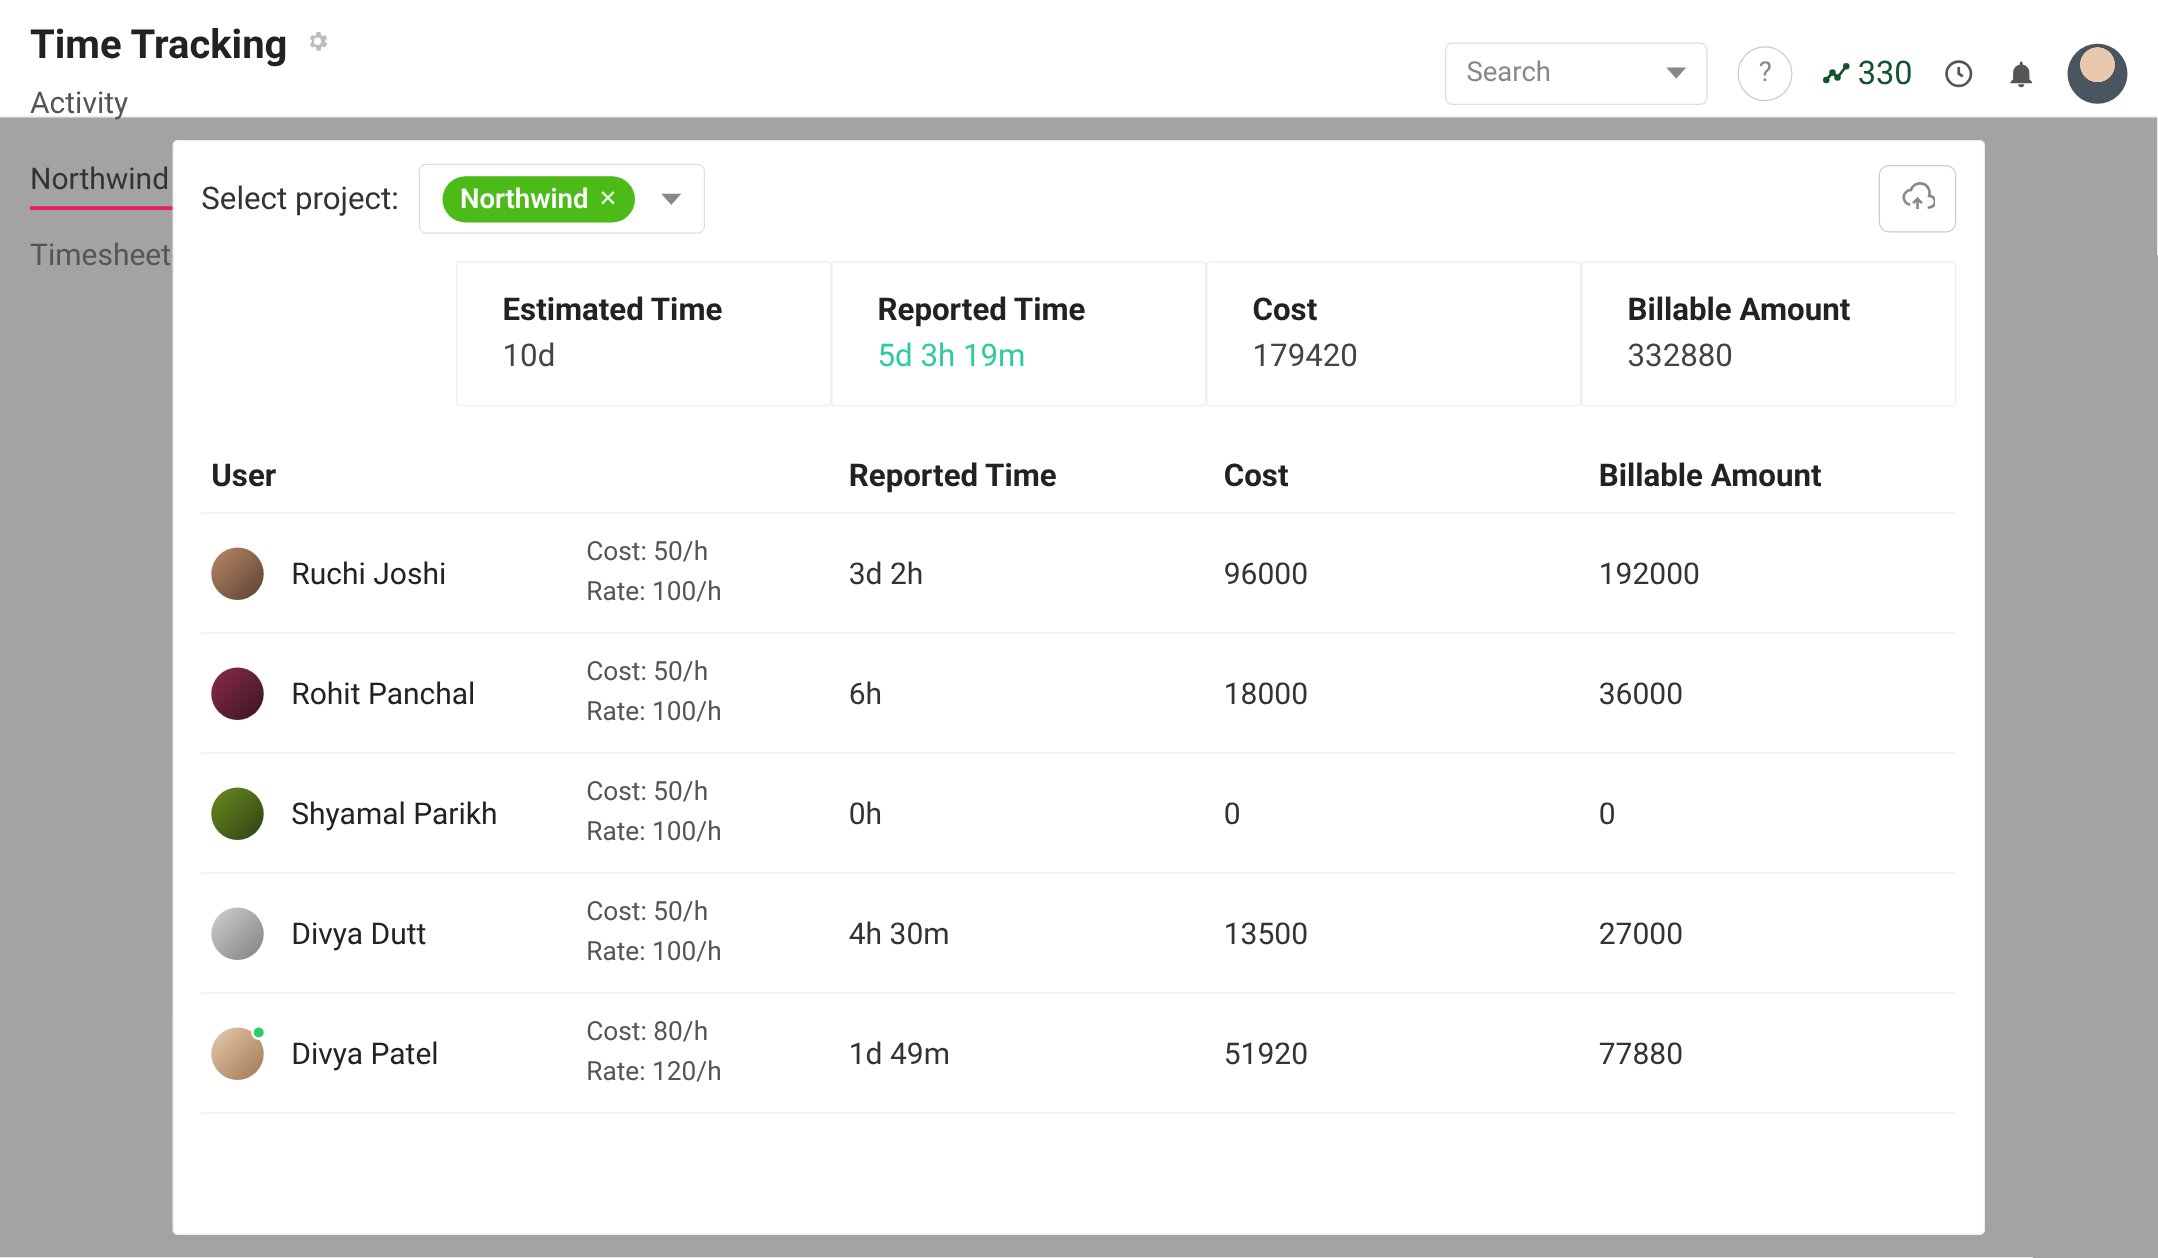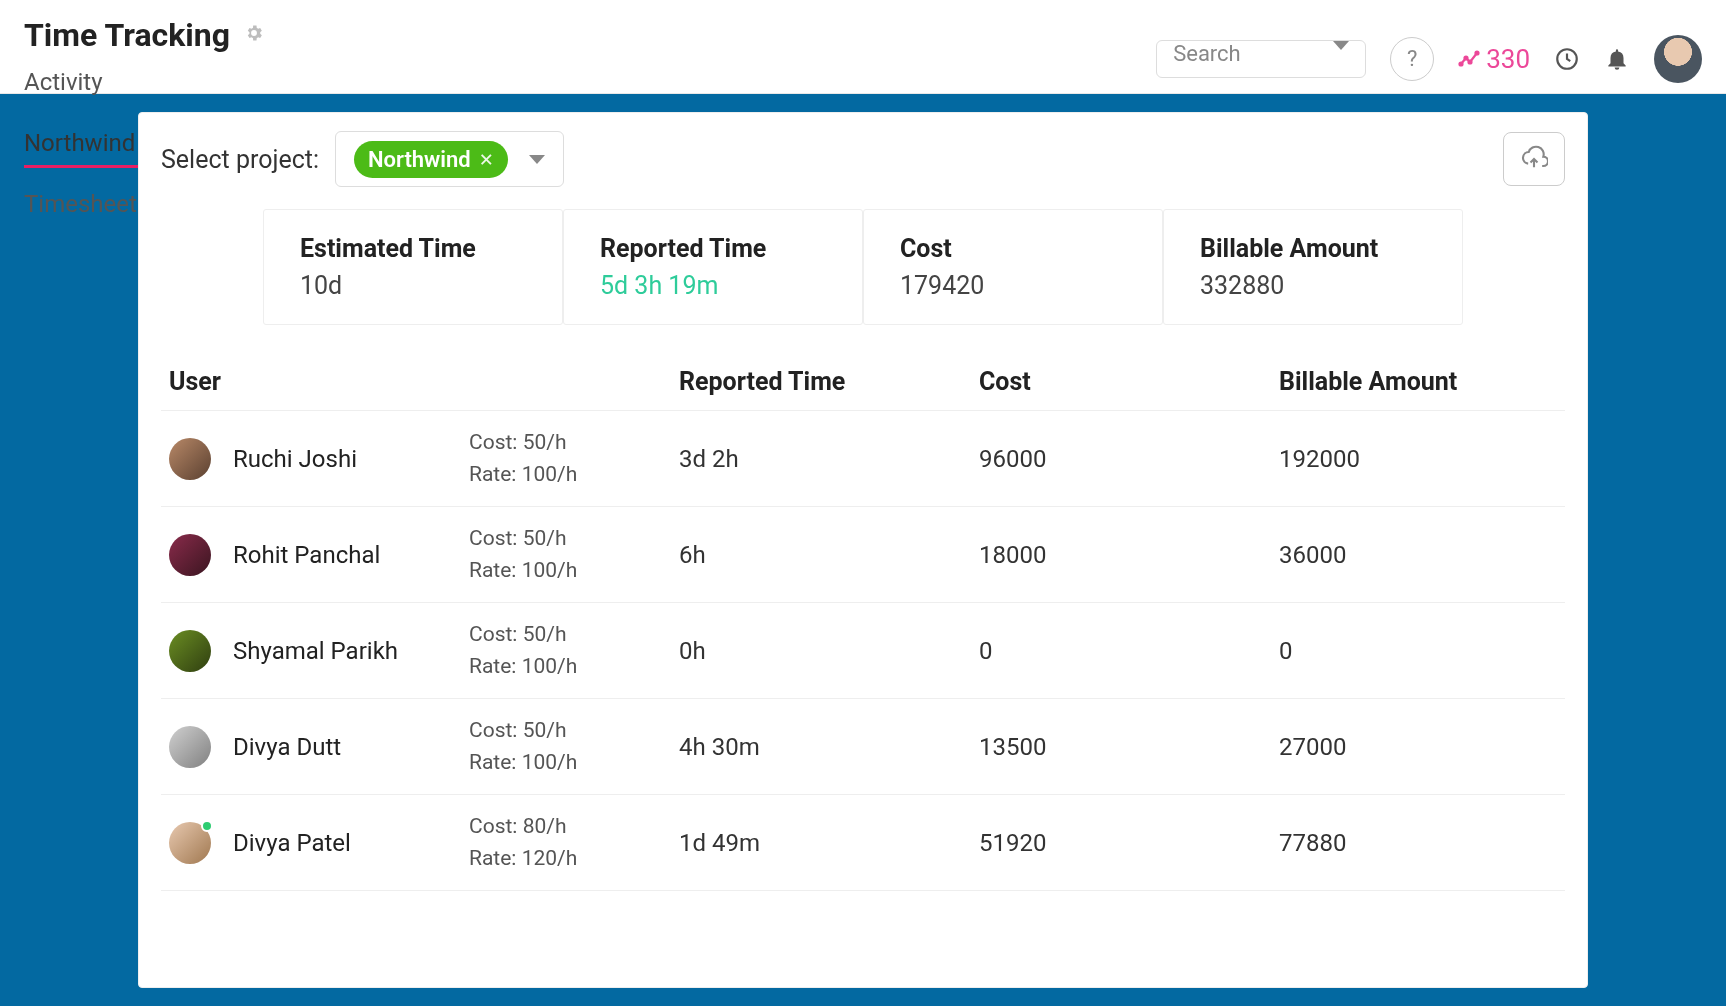--- a/index.html
+++ b/index.html
@@ -22,43 +22,43 @@
   }
   .header-left { display:flex; flex-direction: column; }
   .title-row { display:flex; align-items:center; gap:14px; margin-top:6px;}
   .page-title { font-size: 32px; font-weight:700; color:#222;}
   .gear { color:#bdbdbd; font-size:20px; cursor:pointer;}
   .tabs { display:flex; gap:22px; margin-top:14px;flex-direction:column;}
   .tab { font-size:24px; color:#555; padding-bottom:8px; cursor:pointer; border-bottom:3px solid transparent;}
   .tab.active { color:#333; border-bottom:3px solid #e91e63;}
   .header-right { display:flex; align-items:center; gap:24px; padding-top:14px;}
   .search-box {
-    width:210px; height:38px; border:1px solid #ddd; border-radius:6px;
-    display:flex; justify-content:space-between;
+    width:210px; height:50px; border:1px solid #ddd; border-radius:6px;
+    display:flex; align-items:center; justify-content:space-between;
     padding:0 16px; color:#888; font-size:22px; cursor:pointer;
   }
   .chev-down {
     width:0;height:0;border-left:8px solid transparent;border-right:8px solid transparent;
     border-top:9px solid #888;
   }
   .help-circle {
     width:44px;height:44px;border:1px solid #ccc;border-radius:50%;
     display:flex;align-items:center;justify-content:center;
     color:#888;font-size:22px;cursor:pointer;
   }
   .header-icon { color:#555; cursor:pointer; display:flex; align-items:center;}
-  .trend { display:flex; align-items:center; gap:4px; font-size:26px; color:#ec4899;}
+  .trend { display:flex; align-items:center; gap:4px; font-size:26px; color:#14532d;}
   .clock-icon svg, .bell-icon svg { width:26px; height:26px; }
   .avatar-top {
     width:48px;height:48px;border-radius:50%;
     background: radial-gradient(circle at 50% 35%, #e8c9b0 0 35%, #4a5560 36% 100%);
     cursor:pointer;
   }
   
-  .main { background:#0369a1; padding:18px 0; height:calc(100% - 94px); display:flex; justify-content:center;}
+  .main { background:#a3a3a3; padding:18px 0; height:calc(100% - 94px); display:flex; justify-content:center;}
   .panel {
     width:1450px; background:#fff; border:1px solid #eee; border-radius:4px;
     padding:18px 22px;
   }
   .panel-top { display:flex; align-items:center; justify-content:space-between; margin-bottom:22px;}
   .project-row { display:flex; align-items:center; gap:16px;}
   .select-label { font-size:25px; color:#333;}
   .project-select {
     border:1px solid #ddd; border-radius:6px; height:56px;
     display:flex; align-items:center; gap:21px; padding:0 18px; cursor:pointer;
@@ -66,21 +66,21 @@
   .chip {
     background:#4cbb17; color:#fff; font-weight:600; font-size:22px;
     padding:6px 14px; border-radius:22px; display:flex; align-items:center; gap:8px;
   }
   .chip-x { font-weight:400; opacity:.9; font-size:18px;}
   .export-btn {
     width:62px;height:54px;border:1px solid #ccc;border-radius:8px;
     display:flex;align-items:center;justify-content:center;color:#777;cursor:pointer;
   }
   
-  .cards { display:flex; justify-content:center; margin-bottom:28px;}
+  .cards { display:flex; justify-content:flex-end; margin-bottom:28px;}
   .card {
     border:1px solid #eee; border-radius:3px; background:#fff;
     padding:24px 36px; min-width:300px;
   }
   .card-title { font-size:25px; font-weight:700; color:#222; margin-bottom:8px;}
   .card-value { font-size:25px; color:#444;}
   .card-value.highlight { color:#2ecc9a;}
   
   .tbl { width:100%; }
   .tbl-head, .tbl-row {

